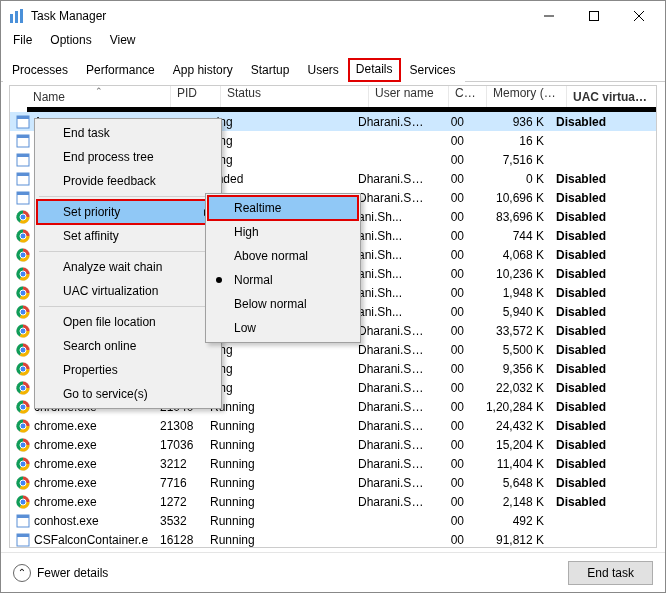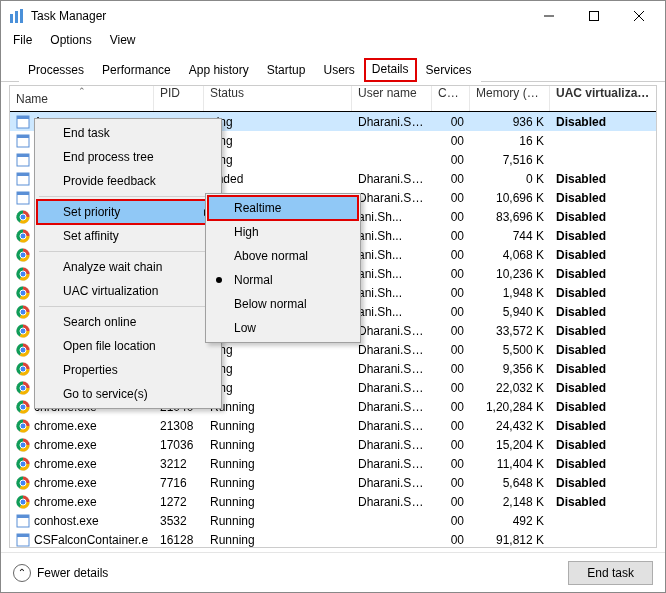--- a/index.html
+++ b/index.html
@@ -41,21 +41,21 @@
     display: flex;
     padding: 0 4px;
     gap: 2px;
   }
   .menubar .menuitem { padding: 2px 8px; }
   
   .tabstrip {
     display: flex;
     border-bottom: 1px solid #ccc;
     margin-top: 6px;
-    padding-left: 18px;
+    padding-left: 2px;
     font-size: 12px;
   }
   .tab {
     padding: 4px 8px 5px 8px;
     border: 1px solid transparent;
     border-bottom: none;
     position: relative;
     top: 1px;
     background: #fff;
   }
@@ -69,25 +69,26 @@
   }
   
   .table-wrap {
     position: absolute;
     top: 84px; left: 8px; right: 8px; bottom: 44px;
     border: 1px solid #ccc;
     overflow: hidden;
   }
   .table-header {
     display: flex;
-    border-bottom: 1px solid #000000;
+    border-bottom: 5px solid #000000;
     height: 26px;
-    align-items: flex-start;
+    align-items: center;
     font-size: 12px;
     color: #333;
+    margin-left: 17px;
   }
   .col { padding: 0 6px; overflow: hidden; white-space: nowrap; text-overflow: ellipsis; }
   .col.name   { width: 144px; display:flex; align-items:center; }
   .col.pid    { width: 50px; text-align:left; }
   .col.status { width: 148px; }
   .col.user   { width: 80px; }
   .col.cpu    { width: 38px; text-align: right; }
   .col.mem    { width: 80px; text-align: right; }
   .col.uac    { flex: 1; font-weight: bold; }
   .sort-arrow {
@@ -683,22 +684,22 @@
     <div class="ctx-item">End task</div>
     <div class="ctx-item">End process tree</div>
     <div class="ctx-item">Provide feedback</div>
     <div class="ctx-item sep"></div>
     <div class="ctx-item hl redbox">Set priority<span class="arrow">▶</span></div>
     <div class="ctx-item">Set affinity</div>
     <div class="ctx-item sep"></div>
     <div class="ctx-item">Analyze wait chain</div>
     <div class="ctx-item">UAC virtualization</div>
     <div class="ctx-item sep"></div>
+    <div class="ctx-item">Open file location</div>
     <div class="ctx-item">Search online</div>
-    <div class="ctx-item">Open file location</div>
     <div class="ctx-item">Properties</div>
     <div class="ctx-item">Go to service(s)</div>
   </div>
 
 <div class="context-menu ctx-sub" id="ctx-sub">
     <div class="ctx-item hl redbox">Realtime</div>
     <div class="ctx-item">High</div>
     <div class="ctx-item">Above normal</div>
     <div class="ctx-item">Normal<span class="radio-dot"></span></div>
     <div class="ctx-item">Below normal</div>

